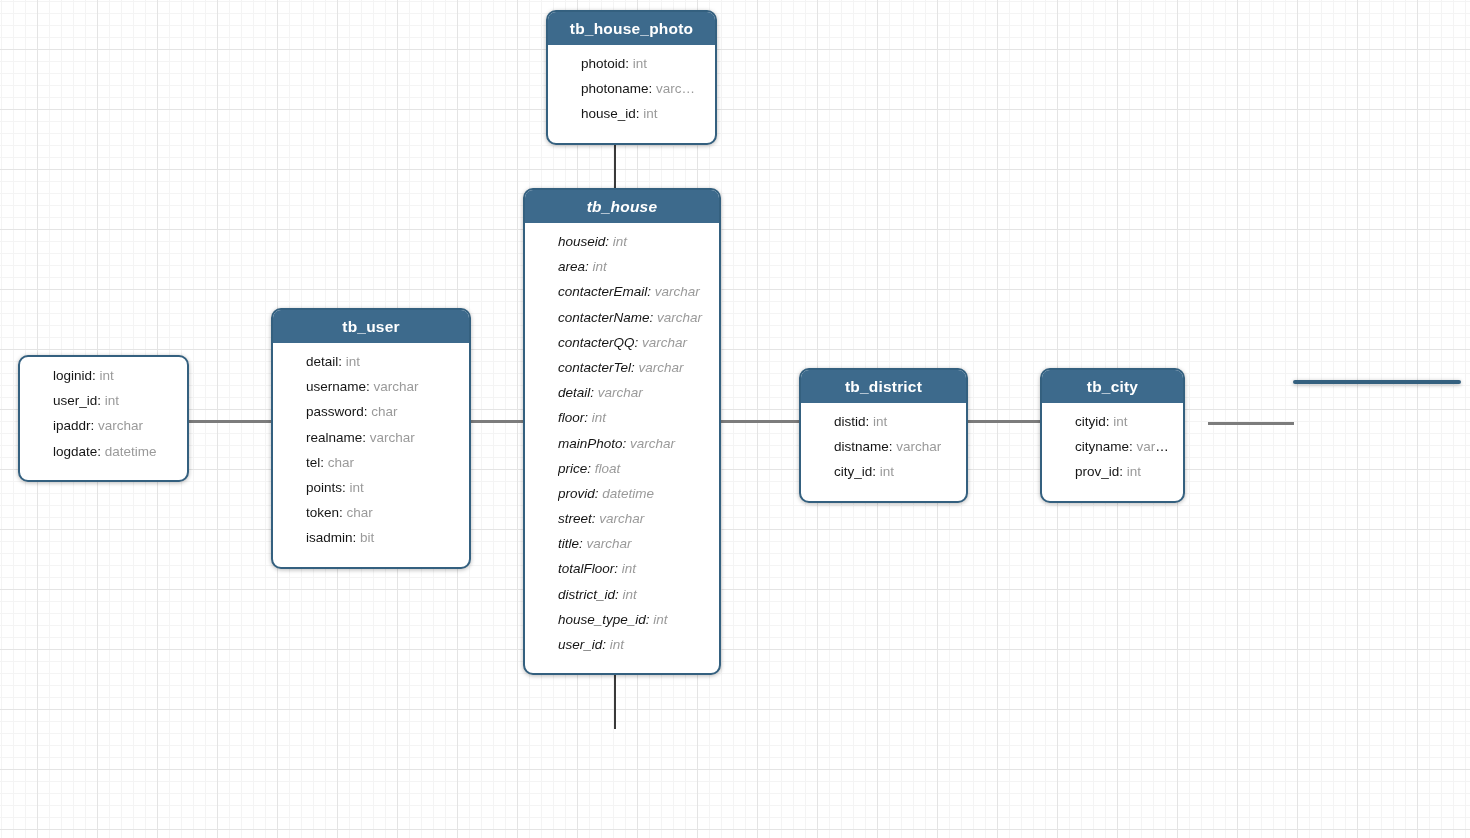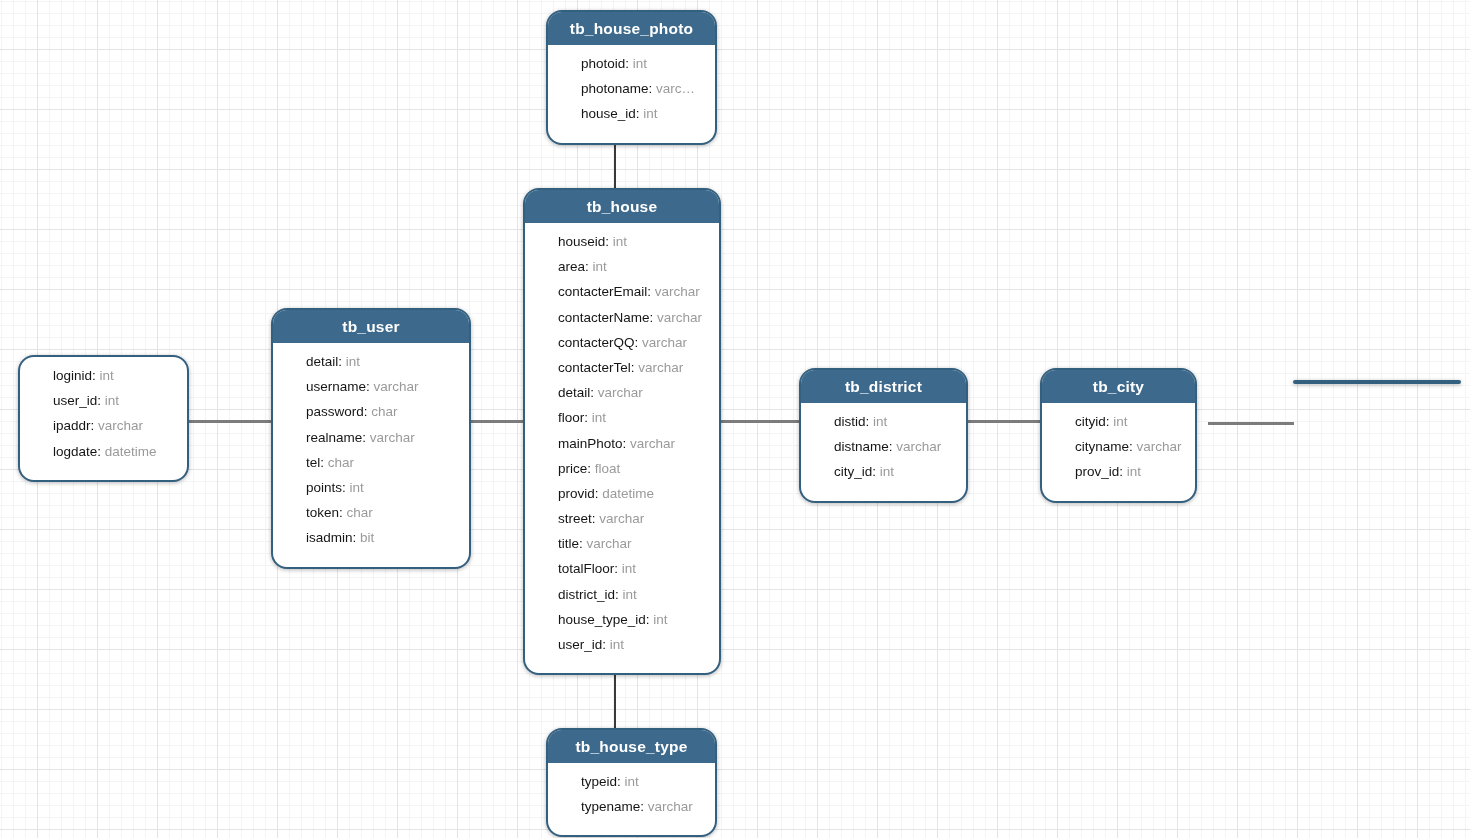--- a/index.html
+++ b/index.html
@@ -31,21 +31,21 @@
   #c-h2 { left: 440px;  top: 420px; width: 84px; }
   #c-h3 { left: 720px;  top: 420px; width: 80px; }
   #c-h4 { left: 967px;  top: 420px; width: 74px; }
   #c-h5 { left: 1208px; top: 422px; width: 86px; }
 
   
   .tbl {
     position: absolute;
     background: #ffffff;
     border: 2px solid #34607f;
-    border-radius: 16px;
+    border-radius: 10px;
     box-shadow: 0 1px 4px rgba(0,0,0,0.28);
     overflow: hidden;
   }
   .tbl-header {
     background: #3d6a8c;
     color: #ffffff;
     font-weight: bold;
     font-size: 15.5px;
     text-align: center;
     height: 33px;
@@ -61,25 +61,25 @@
     font-size: 13.5px;
     white-space: nowrap;
     overflow: hidden;
     text-overflow: ellipsis;
   }
   .fname { color: #151515; }
   .ftype { color: #9a9a9a; }
 
   
   #t-photo    { left: 546px;  top: 10px;  width: 171px; }
-  #t-house    { left: 523px;  top: 188px; width: 198px; }
+  #t-house    { left: 523px;  top: 188px; width: 198px; font-style: italic; }
   #t-user     { left: 271px;  top: 308px; width: 200px; }
   #t-login    { left: 18px;   top: 355px; width: 171px; }
   #t-district { left: 799px;  top: 368px; width: 169px; }
-  #t-city     { left: 1040px; top: 368px; width: 157px; }
+  #t-city     { left: 1040px; top: 368px; width: 145px; }
   #t-province { left: 1293px; top: 380px; width: 168px; }
   #t-htype    { left: 546px;  top: 728px; width: 171px; }
 </style>
 </head>
 <body>
 
 <div class="canvas">
 
   <div class="conn v" id="c-v1"></div>
   <div class="conn v" id="c-v2"></div>
@@ -158,21 +158,14 @@
     <div class="tbl-body">
         <div class="frow"><span class="fname">cityid: </span><span class="ftype">int</span></div>
         <div class="frow"><span class="fname">cityname: </span><span class="ftype">varchar</span></div>
         <div class="frow"><span class="fname">prov_id: </span><span class="ftype">int</span></div>
       </div>
   </div>
 
   <div class="tbl" id="t-province">
   </div>
 
-  <div class="tbl" id="t-htype">
-    <div class="tbl-header">tb_house_type</div>
-    <div class="tbl-body">
-        <div class="frow"><span class="fname">typeid: </span><span class="ftype">int</span></div>
-        <div class="frow"><span class="fname">typename: </span><span class="ftype">varchar</span></div>
-      </div>
-  </div>
 
 </div>
 
 </body></html>

